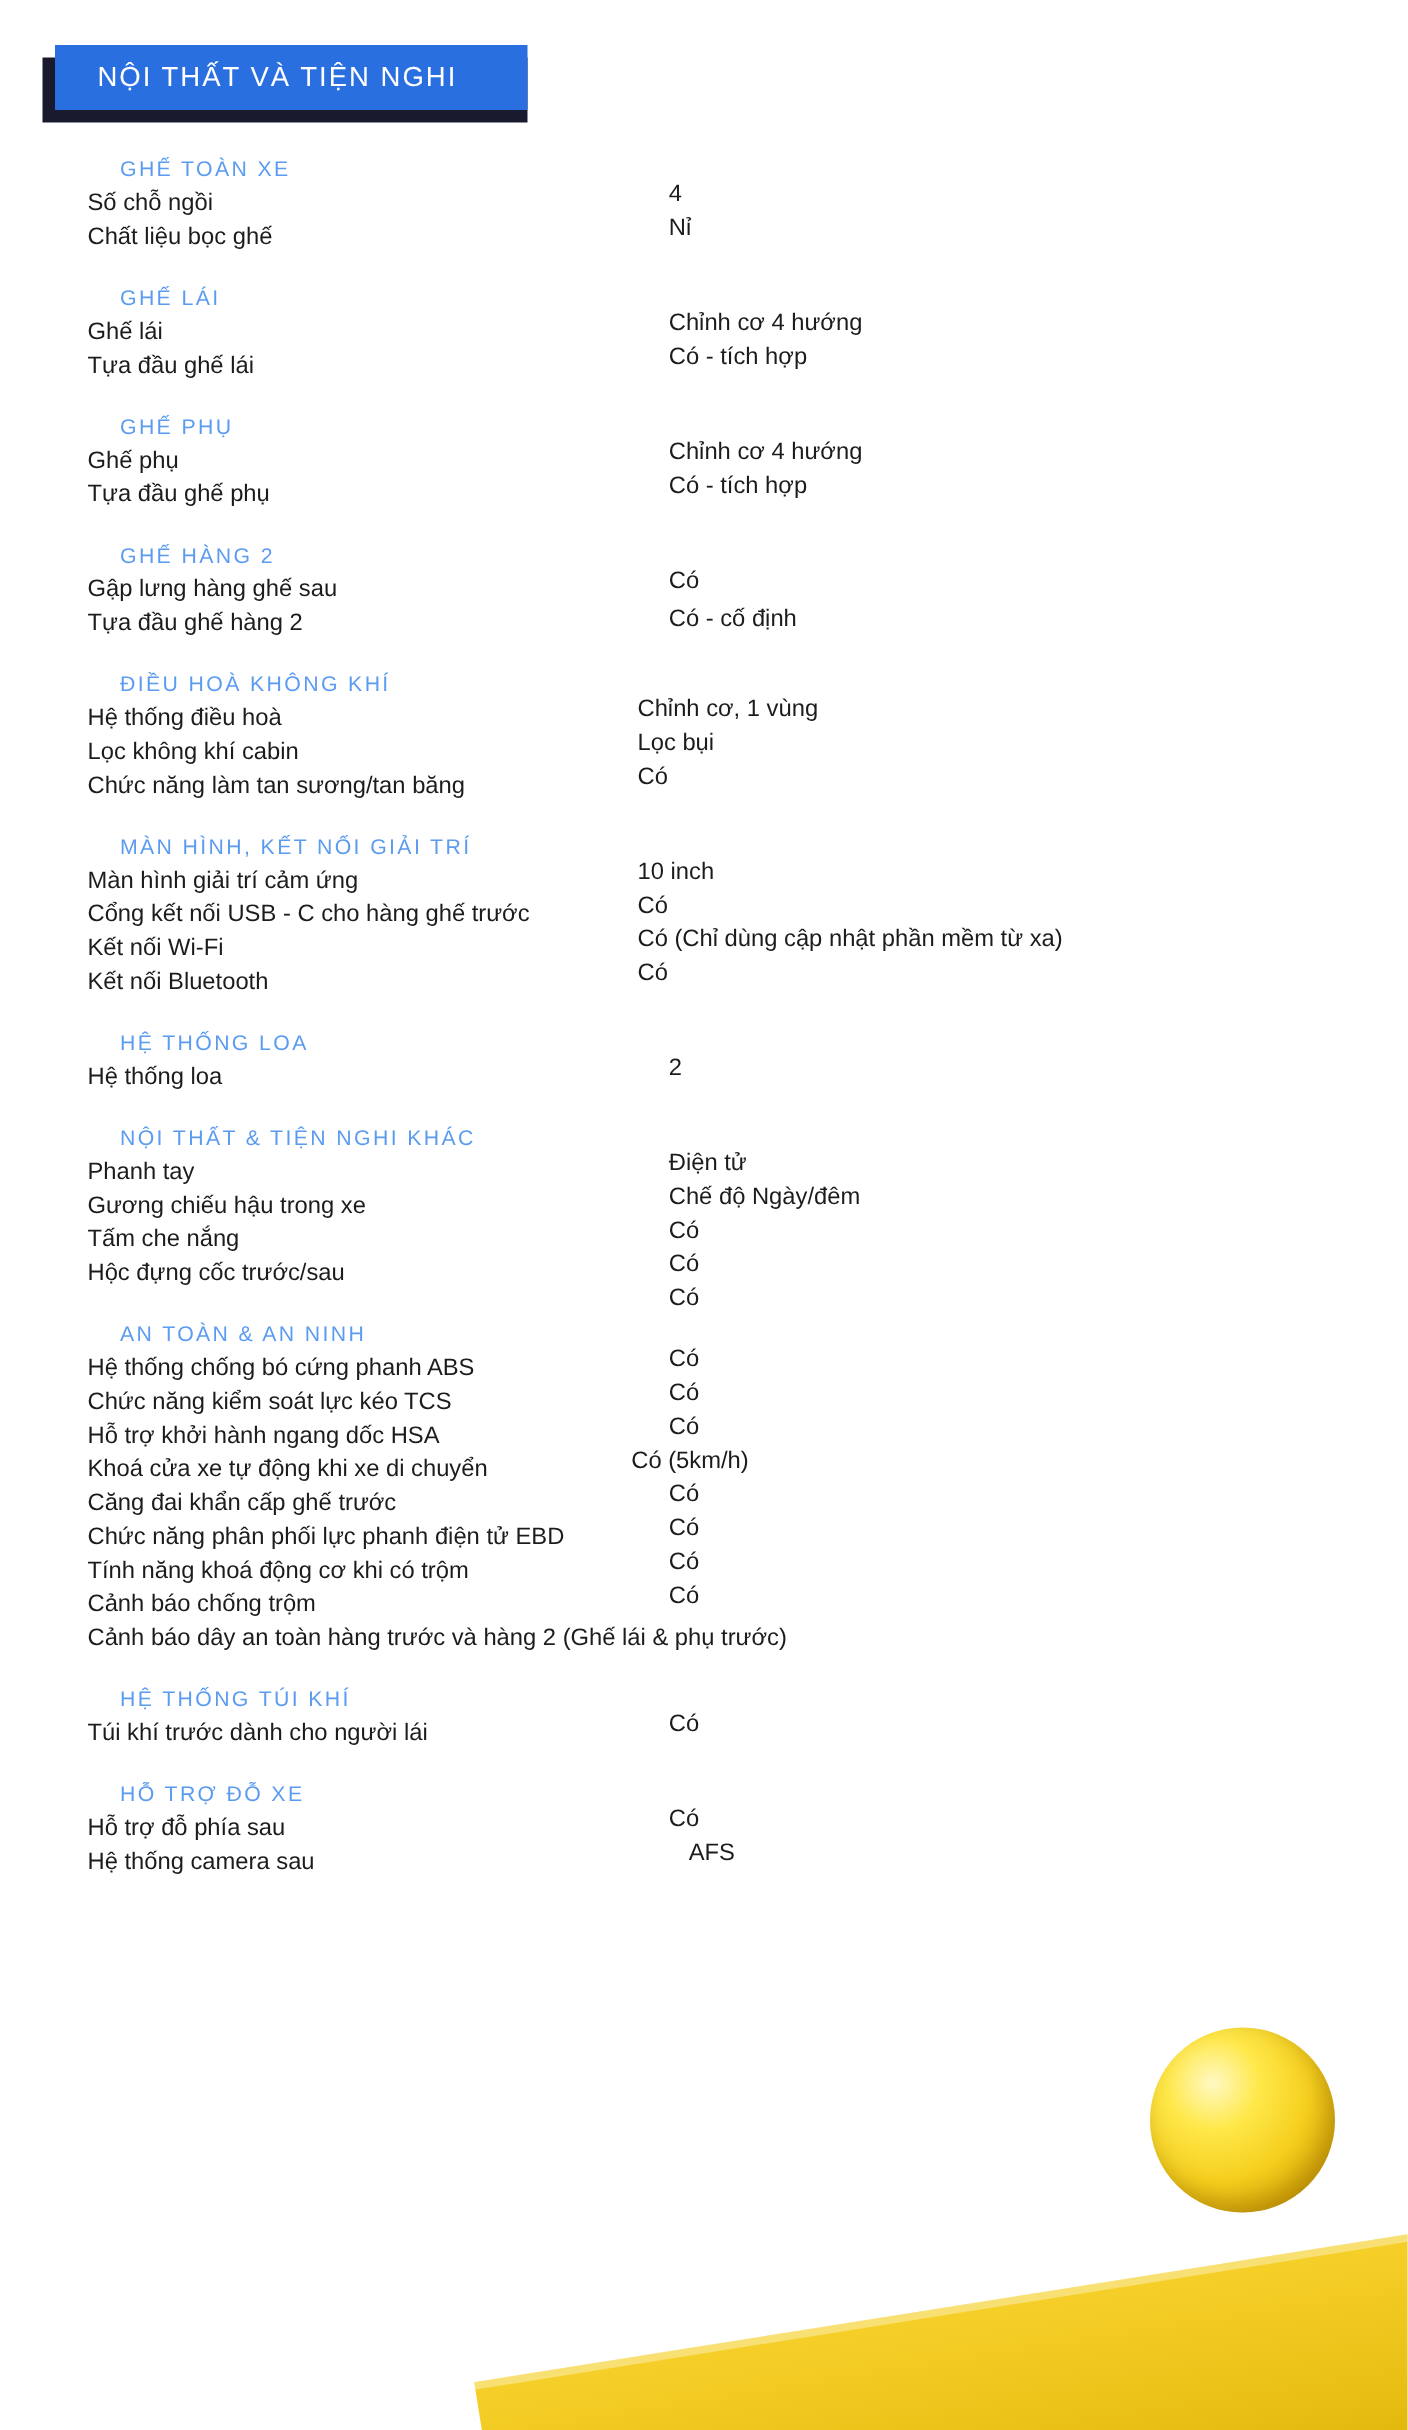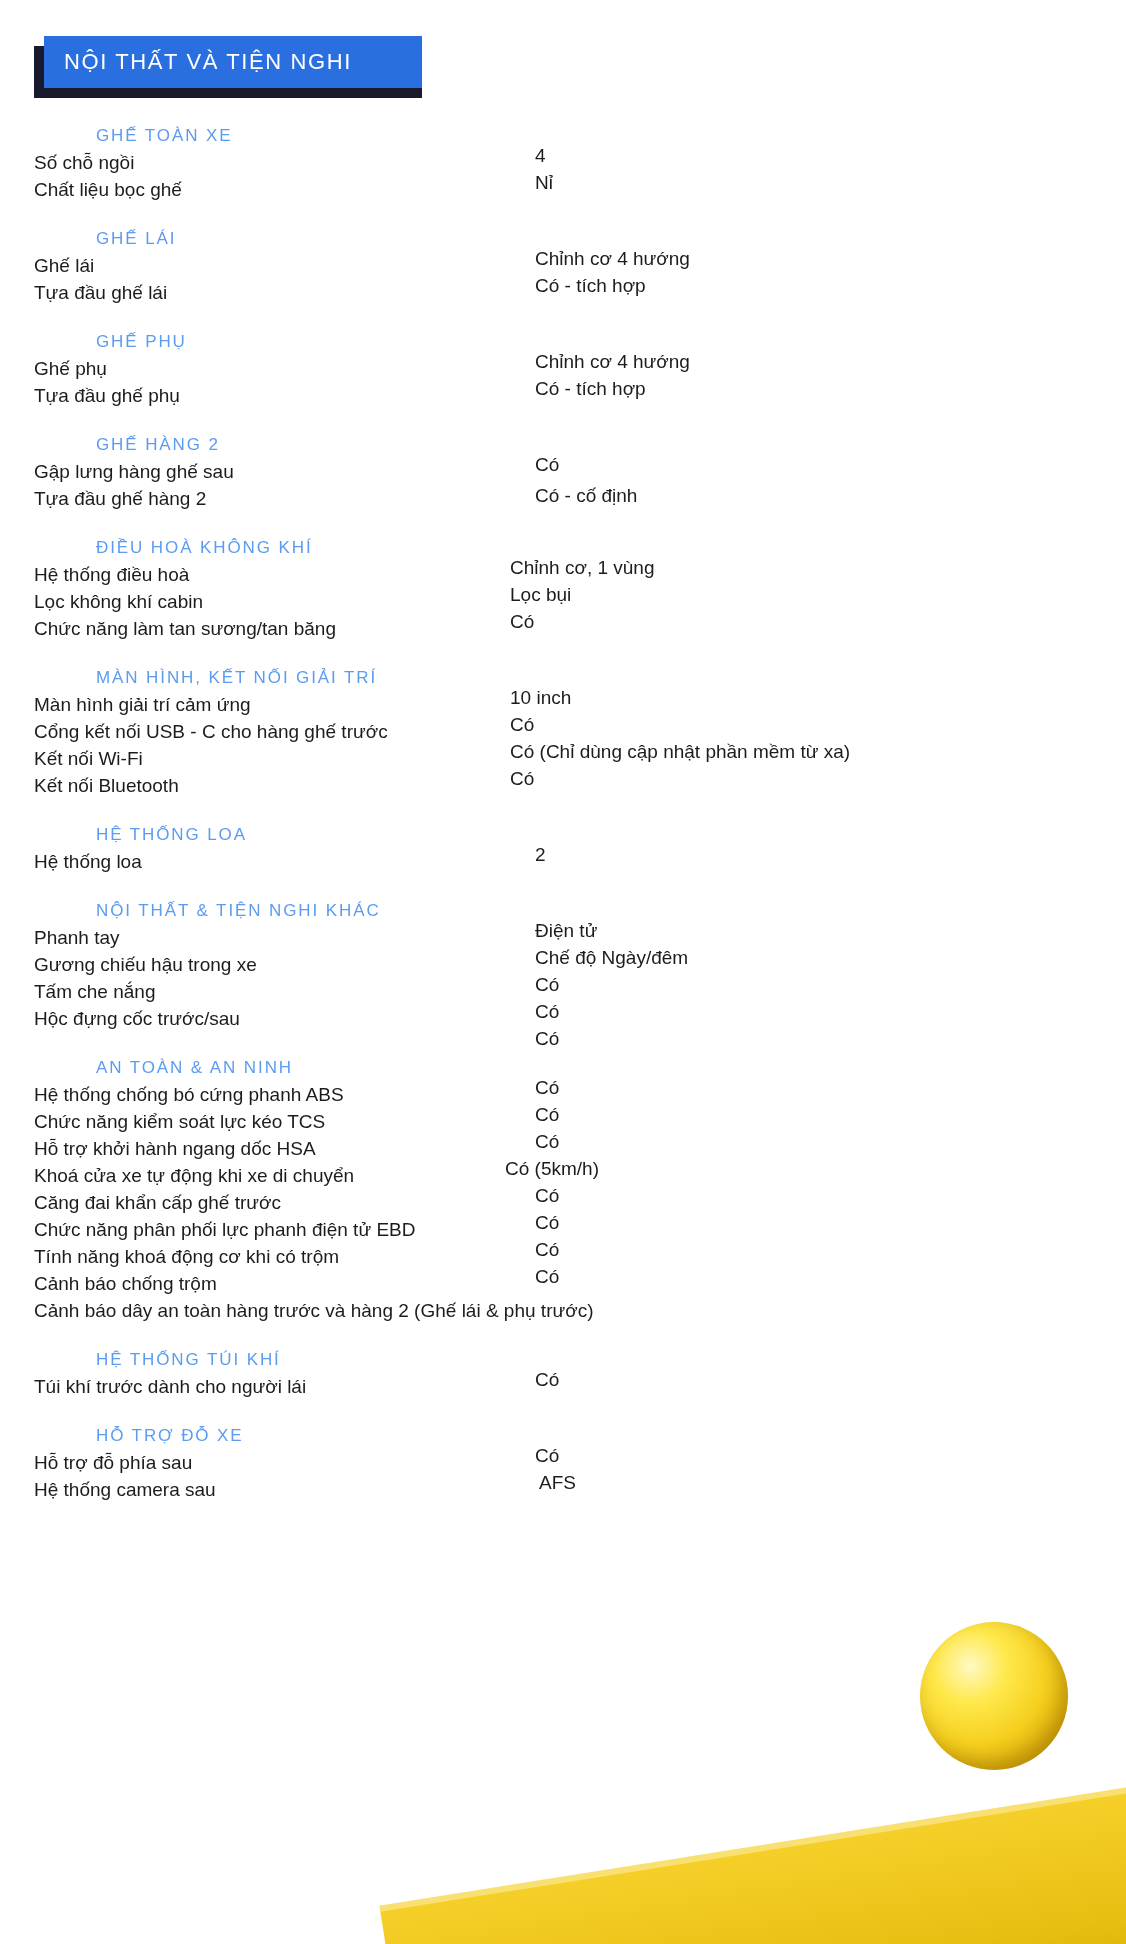--- a/index.html
+++ b/index.html
@@ -35,21 +35,21 @@
   }
   .banner {
     position: absolute;
     left: 20px;
     top: 0px;
     width: 378px;
     height: 52px;
     background: #2a6fe0;
     display: flex;
     align-items: center;
-    padding-left: 20px;
+    padding-left: 34px;
   }
   .banner-title {
     color: #ffffff;
     font-size: 22px;
     letter-spacing: 1.6px;
     font-weight: 400;
     white-space: nowrap;
   }
 
   
@@ -69,21 +69,21 @@
     white-space: nowrap;
   }
   .rows { position: relative; }
   .row {
     display: flex;
     align-items: flex-start;
     line-height: 27px;
     min-height: 27px;
   }
   .row-label {
-    padding-left: 34px;
+    padding-left: 70px;
     width: 600px;
     font-size: 19px;
     color: #1c1c1c;
     white-space: nowrap;
   }
   .row-value {
     font-size: 19px;
     color: #1c1c1c;
     white-space: nowrap;
   }
@@ -303,19 +303,19 @@
     <div class="section">
       <div class="section-title">HỖ TRỢ ĐỖ XE</div>
       <div class="rows">
         <div class="row">
           <div class="row-label">Hỗ trợ đỗ phía sau</div>
         </div>
         <div class="row-value" style="margin-left: 0px; position: absolute; left: 535px; top: -4px;">Có</div>
         <div class="row">
           <div class="row-label">Hệ thống camera sau</div>
         </div>
-        <div class="row-value" style="margin-left: 4px; position: absolute; left: 535px; top: 23px;">AFS</div>
+        <div class="row-value" style="margin-left: 16px; position: absolute; left: 535px; top: 23px;">AFS</div>
       </div>
     </div>
   </div>
 
 <div class="sphere"></div>
 <div class="gold-band"></div>
 
 </body></html>

